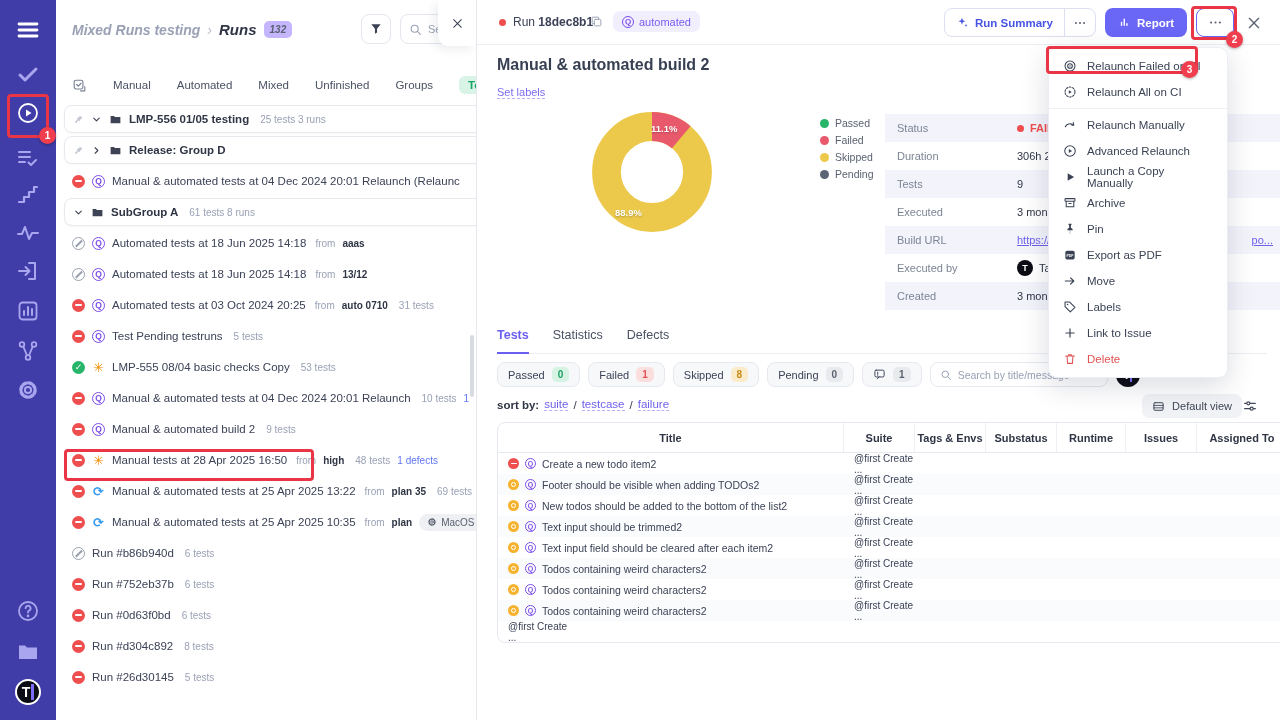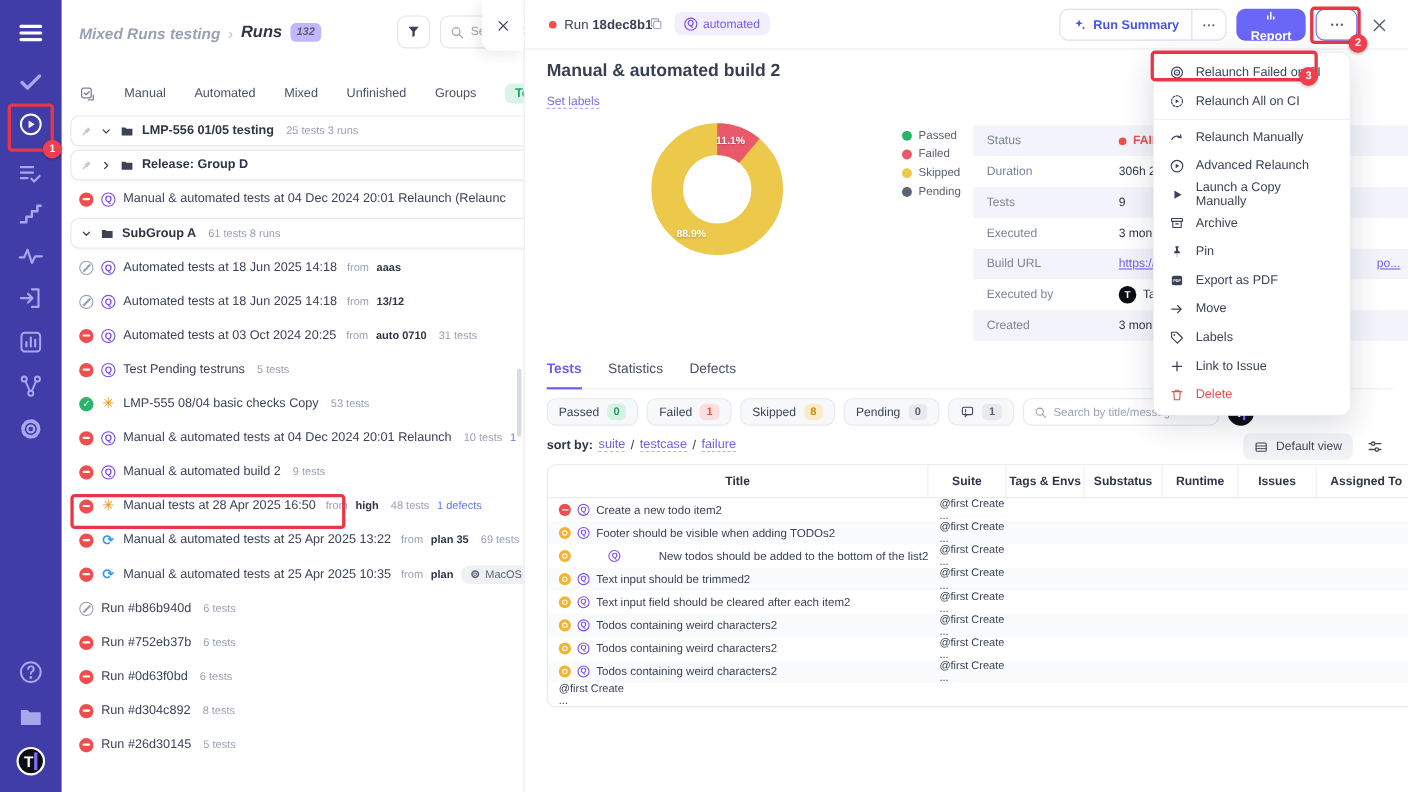--- a/index.html
+++ b/index.html
@@ -82,21 +82,21 @@
   #m-run-badge { position:absolute; left:136px; top:11px; background:#f1eefe; border-radius:7px; height:21px;
     display:flex; align-items:center; gap:5px; padding:0 9px; color:#7a5cf0; font-size:11px; cursor:pointer; }
   #m-run-badge .ti.q { width:12px; height:12px; font-size:8px; }
   #m-actions { position:absolute; right:18px; top:8px; display:flex; align-items:center; gap:9px; }
   #btn-runsummary { display:flex; align-items:stretch; border:1px solid #dcdff0; border-radius:8px; height:29px; cursor:pointer; }
   #btn-runsummary .seg1 { display:flex; align-items:center; gap:6px; padding:0 11px; color:#4653e3; font-size:11.5px; font-weight:bold; }
   #btn-runsummary .seg1 .icn { width:13px; height:13px; }
   #btn-runsummary .seg2 { border-left:1px solid #dcdff0; display:flex; align-items:center; padding:0 8px; color:#5a6170; }
   #btn-runsummary .seg2 .icn { width:14px; height:14px; }
   #btn-report { background:#6a66f6; color:#fff; border-radius:8px; height:29px; display:flex; align-items:center; gap:6px;
-    padding:0 13px; font-size:11.5px; font-weight:bold; cursor:pointer;flex-direction:column; }
+    padding:0 13px; font-size:11.5px; font-weight:bold; cursor:pointer; }
   #btn-report .icn { width:13px; height:13px; }
   #btn-more { width:38px; height:29px; border:1px solid #6a66f6; border-radius:8px; background:#fff; display:flex;
     align-items:center; justify-content:center; color:#5a6170; cursor:pointer; position:relative; }
   #btn-more .icn { width:15px; height:15px; }
   #btn-close { width:16px; height:16px; color:#5a6170; cursor:pointer; margin-left:3px; }
 
   #m-title { position:absolute; left:20px; top:56px; font-size:16px; font-weight:bold; color:#373f52; }
   #m-setlabels { position:absolute; left:20px; top:86px; font-size:11px; color:#7b6cf0; border-bottom:1px dashed #b9affa; cursor:pointer; }
 
   
@@ -143,21 +143,21 @@
     font-family:"Liberation Sans","DejaVu Sans",sans-serif; }
   #chip-search input::placeholder { color:#9aa1b5; }
   #chips .mini-avatar { width:24px; height:24px; font-size:12px; cursor:pointer; }
   #chips .mini-avatar .tn { border-right:2px solid #7c6cf6; }
 
   
   #sort-row { position:absolute; left:20px; top:398px; font-size:11.5px; display:flex; gap:5px; align-items:center; }
   #sort-row .lbl { font-weight:bold; color:#2f3545; }
   #sort-row a { color:#6f61ea; border-bottom:1px dashed #b9affa; cursor:pointer; text-decoration:none; }
   #sort-row .sl { color:#2f3545; }
-  #view-ctrls { position:absolute; right:22px; top:394px; display:flex; align-items:center; gap:12px; }
+  #view-ctrls { position:absolute; right:22px; top:394px; display:flex; align-items:center; }
   #btn-view { height:24px; background:#f1f2f5; border-radius:7px; display:flex; align-items:center; gap:7px; padding:0 10px;
     font-size:11px; color:#3f4757; cursor:pointer; }
   #btn-view .icn { width:13px; height:13px; }
   #btn-sliders { width:16px; height:16px; color:#3f4757; cursor:pointer; }
 
   
   #tests-table { position:absolute; left:20px; top:422px; width:790px; border:1px solid #e7e9f0; border-radius:8px; overflow:hidden; background:#fff; }
   #tt-head { display:flex; height:30px; border-bottom:1px solid #e7e9f0; align-items:center; }
   .th { font-size:11px; font-weight:bold; color:#2f3545; text-align:center; border-right:1px solid #edeff4; height:100%;
     display:flex; align-items:center; justify-content:center; flex:none; }
@@ -698,21 +698,21 @@
         </div>
         <div class="tt-row">
           <span class="tt-title" style="width: 346px;">
             <span class="si skipped"></span>
             <span class="ti q">Q</span>
             <span class="txt">Footer should be visible when adding TODOs2</span>
           </span>
           <span class="tt-suite" style="width: 71px;">@first Create ...</span>
         </div>
         <div class="tt-row">
-          <span class="tt-title" style="width: 346px; justify-content: space-between;">
+          <span class="tt-title" style="width: 346px;">
             <span class="si skipped"></span>
             <span class="ti q">Q</span>
             <span class="txt">New todos should be added to the bottom of the list2</span>
           </span>
           <span class="tt-suite" style="width: 71px;">@first Create ...</span>
         </div>
         <div class="tt-row">
           <span class="tt-title" style="width: 346px;">
             <span class="si skipped"></span>
             <span class="ti q">Q</span>

